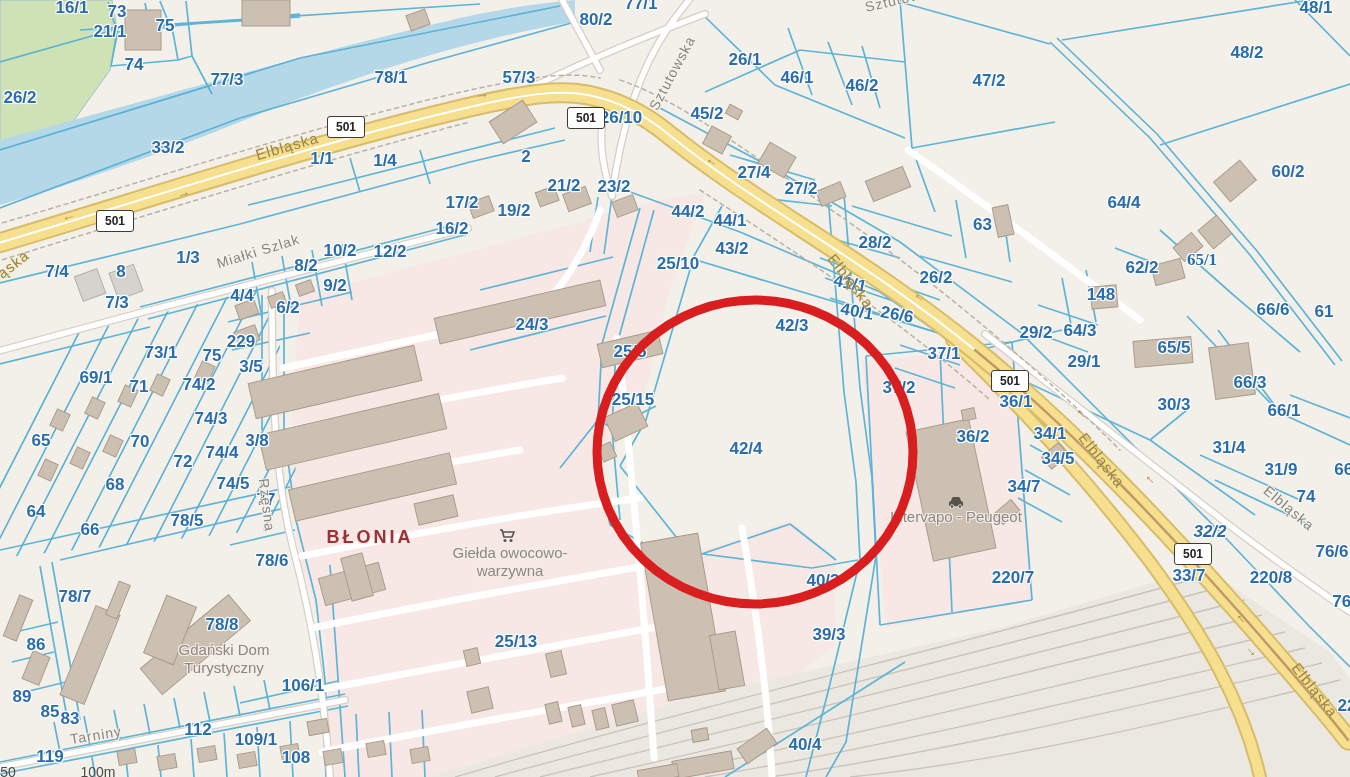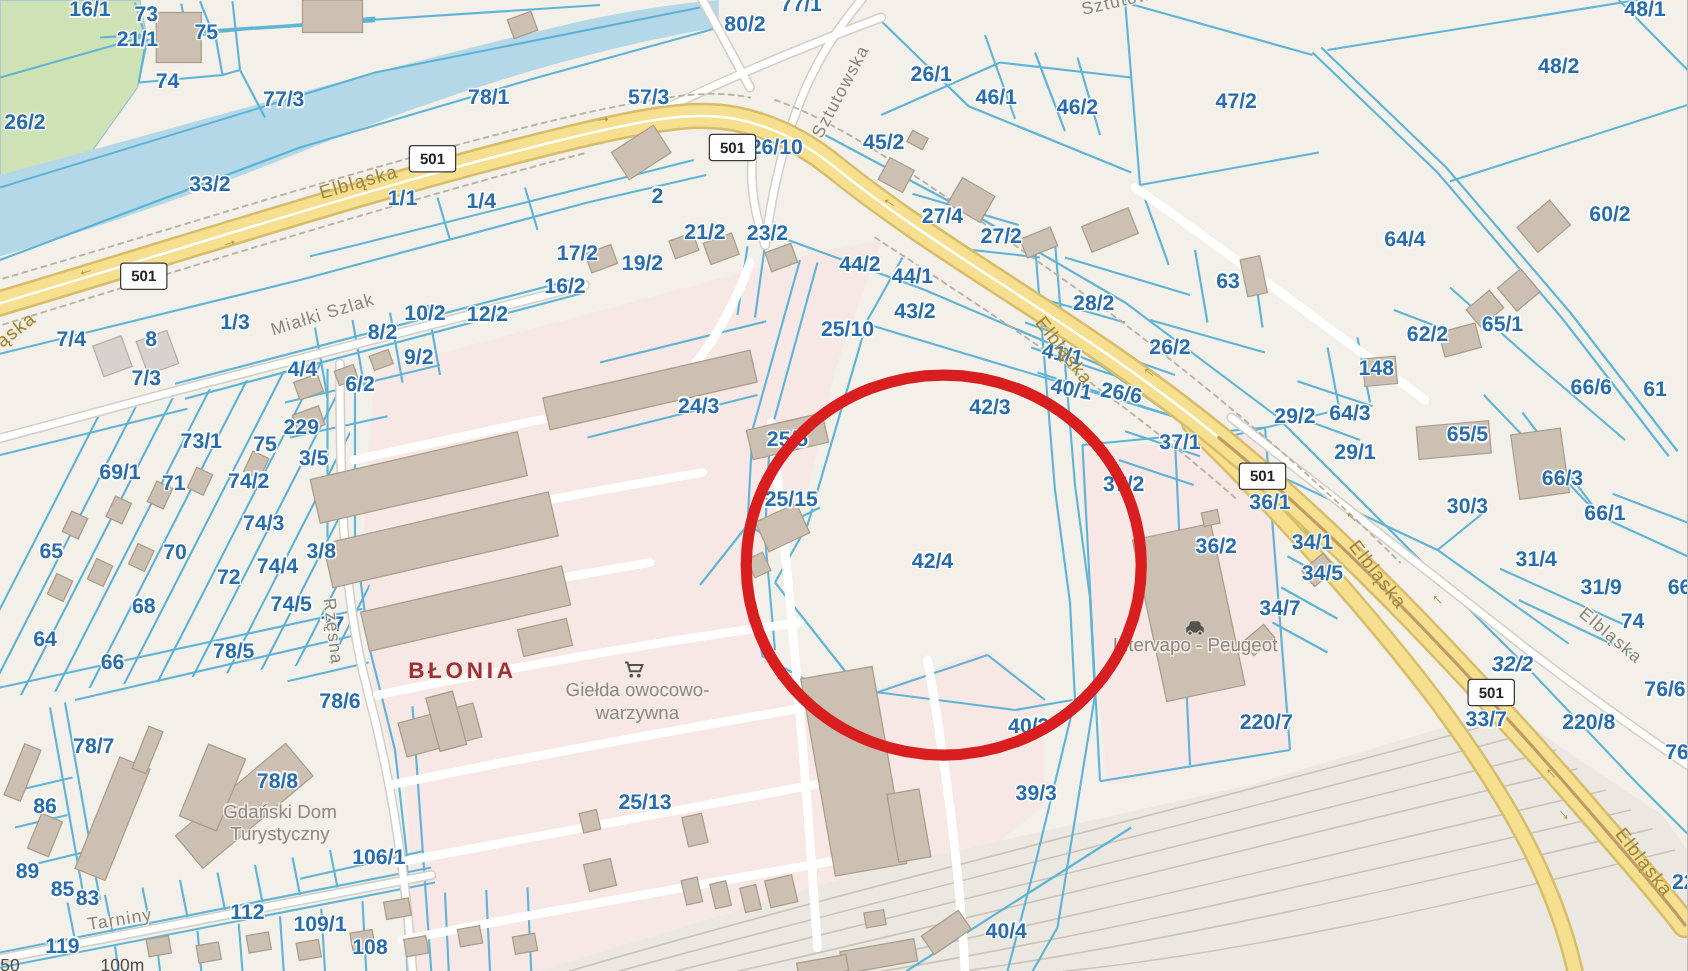--- a/index.html
+++ b/index.html
@@ -251,22 +251,22 @@
       <div class="lab parcel" style="left: 1016px; top: 402px; transform: translate(-50%, -50%);">36/1</div>
       <div class="lab parcel" style="left: 973px; top: 437px; transform: translate(-50%, -50%);">36/2</div>
       <div class="lab parcel" style="left: 1050px; top: 434px; transform: translate(-50%, -50%);">34/1</div>
       <div class="lab parcel" style="left: 1058px; top: 459px; transform: translate(-50%, -50%);">34/5</div>
       <div class="lab parcel" style="left: 1024px; top: 487px; transform: translate(-50%, -50%);">34/7</div>
       <div class="lab parcel" style="left: 746px; top: 449px; transform: translate(-50%, -50%);">42/4</div>
       <div class="lab parcel" style="left: 989px; top: 81px; transform: translate(-50%, -50%);">47/2</div>
       <div class="lab parcel" style="left: 1316px; top: 8px; transform: translate(-50%, -50%);">48/1</div>
       <div class="lab parcel" style="left: 1247px; top: 53px; transform: translate(-50%, -50%);">48/2</div>
       <div class="lab parcel" style="left: 1288px; top: 172px; transform: translate(-50%, -50%);">60/2</div>
-      <div class="lab parcel" style="left: 1116px; top: 192px; transform: translate(-50%, -50%); padding-left: 16px;">64/4</div>
-      <div class="lab parcel" style="left: 1202px; top: 260px; transform: translate(-50%, -50%);">65/1</div>
+      <div class="lab parcel" style="left: 1116px; top: 203px; transform: translate(-50%, -50%); padding-left: 16px;">64/4</div>
+      <div class="lab parcel" style="left: 1202px; top: 260px; transform: translate(-50%, -50%); font-family: Liberation Serif, serif;">65/1</div>
       <div class="lab parcel" style="left: 1142px; top: 268px; transform: translate(-50%, -50%);">62/2</div>
       <div class="lab parcel" style="left: 1101px; top: 295px; transform: translate(-50%, -50%);">148</div>
       <div class="lab parcel" style="left: 1273px; top: 310px; transform: translate(-50%, -50%);">66/6</div>
       <div class="lab parcel" style="left: 1324px; top: 312px; transform: translate(-50%, -50%);">61</div>
       <div class="lab parcel" style="left: 1036px; top: 333px; transform: translate(-50%, -50%);">29/2</div>
       <div class="lab parcel" style="left: 1080px; top: 331px; transform: translate(-50%, -50%);">64/3</div>
       <div class="lab parcel" style="left: 1084px; top: 362px; transform: translate(-50%, -50%);">29/1</div>
       <div class="lab parcel" style="left: 1174px; top: 348px; transform: translate(-50%, -50%);">65/5</div>
       <div class="lab parcel" style="left: 1250px; top: 383px; transform: translate(-50%, -50%);">66/3</div>
       <div class="lab parcel" style="left: 1174px; top: 405px; transform: translate(-50%, -50%);">30/3</div>
@@ -319,21 +319,21 @@
       <div class="lab parcel" style="left: 22px; top: 697px; transform: translate(-50%, -50%);">89</div>
       <div class="lab parcel" style="left: 50px; top: 712px; transform: translate(-50%, -50%);">85</div>
       <div class="lab parcel" style="left: 70px; top: 719px; transform: translate(-50%, -50%);">83</div>
       <div class="lab parcel" style="left: 303px; top: 686px; transform: translate(-50%, -50%);">106/1</div>
       <div class="lab parcel" style="left: 50px; top: 757px; transform: translate(-50%, -50%);">119</div>
       <div class="lab parcel" style="left: 198px; top: 730px; transform: translate(-50%, -50%);">112</div>
       <div class="lab parcel" style="left: 256px; top: 740px; transform: translate(-50%, -50%);">109/1</div>
       <div class="lab parcel" style="left: 296px; top: 758px; transform: translate(-50%, -50%);">108</div>
       <div class="lab parcel" style="left: 630px; top: 352px; transform: translate(-50%, -50%);">25/5</div>
       <div class="lab parcel" style="left: 633px; top: 400px; transform: translate(-50%, -50%);">25/15</div>
-      <div class="lab parcel" style="left: 532px; top: 325px; transform: translate(-50%, -50%); margin-left: 27px;">24/3</div>
+      <div class="lab parcel" style="left: 532px; top: 325px; transform: translate(-50%, -50%);">24/3</div>
       <div class="lab parcel" style="left: 452px; top: 229px; transform: translate(-50%, -50%);">16/2</div>
       <div class="lab parcel" style="left: 462px; top: 203px; transform: translate(-50%, -50%);">17/2</div>
       <div class="lab parcel" style="left: 514px; top: 211px; transform: translate(-50%, -50%);">19/2</div>
       <div class="lab parcel" style="left: 564px; top: 186px; transform: translate(-50%, -50%);">21/2</div>
       <div class="lab parcel" style="left: 614px; top: 187px; transform: translate(-50%, -50%);">23/2</div>
       <div class="lab parcel" style="left: 340px; top: 251px; transform: translate(-50%, -50%);">10/2</div>
       <div class="lab parcel" style="left: 390px; top: 252px; transform: translate(-50%, -50%);">12/2</div>
       <div class="lab roadname" style="left: 287px; top: 146px; transform: translate(-50%, -50%) rotate(-16deg);">Elbląska</div>
       <div class="lab roadname" style="left: 851px; top: 281px; transform: translate(-50%, -50%) rotate(52deg);">Elbląska</div>
       <div class="lab roadname" style="left: 1102px; top: 460px; transform: translate(-50%, -50%) rotate(52deg);">Elbląska</div>

